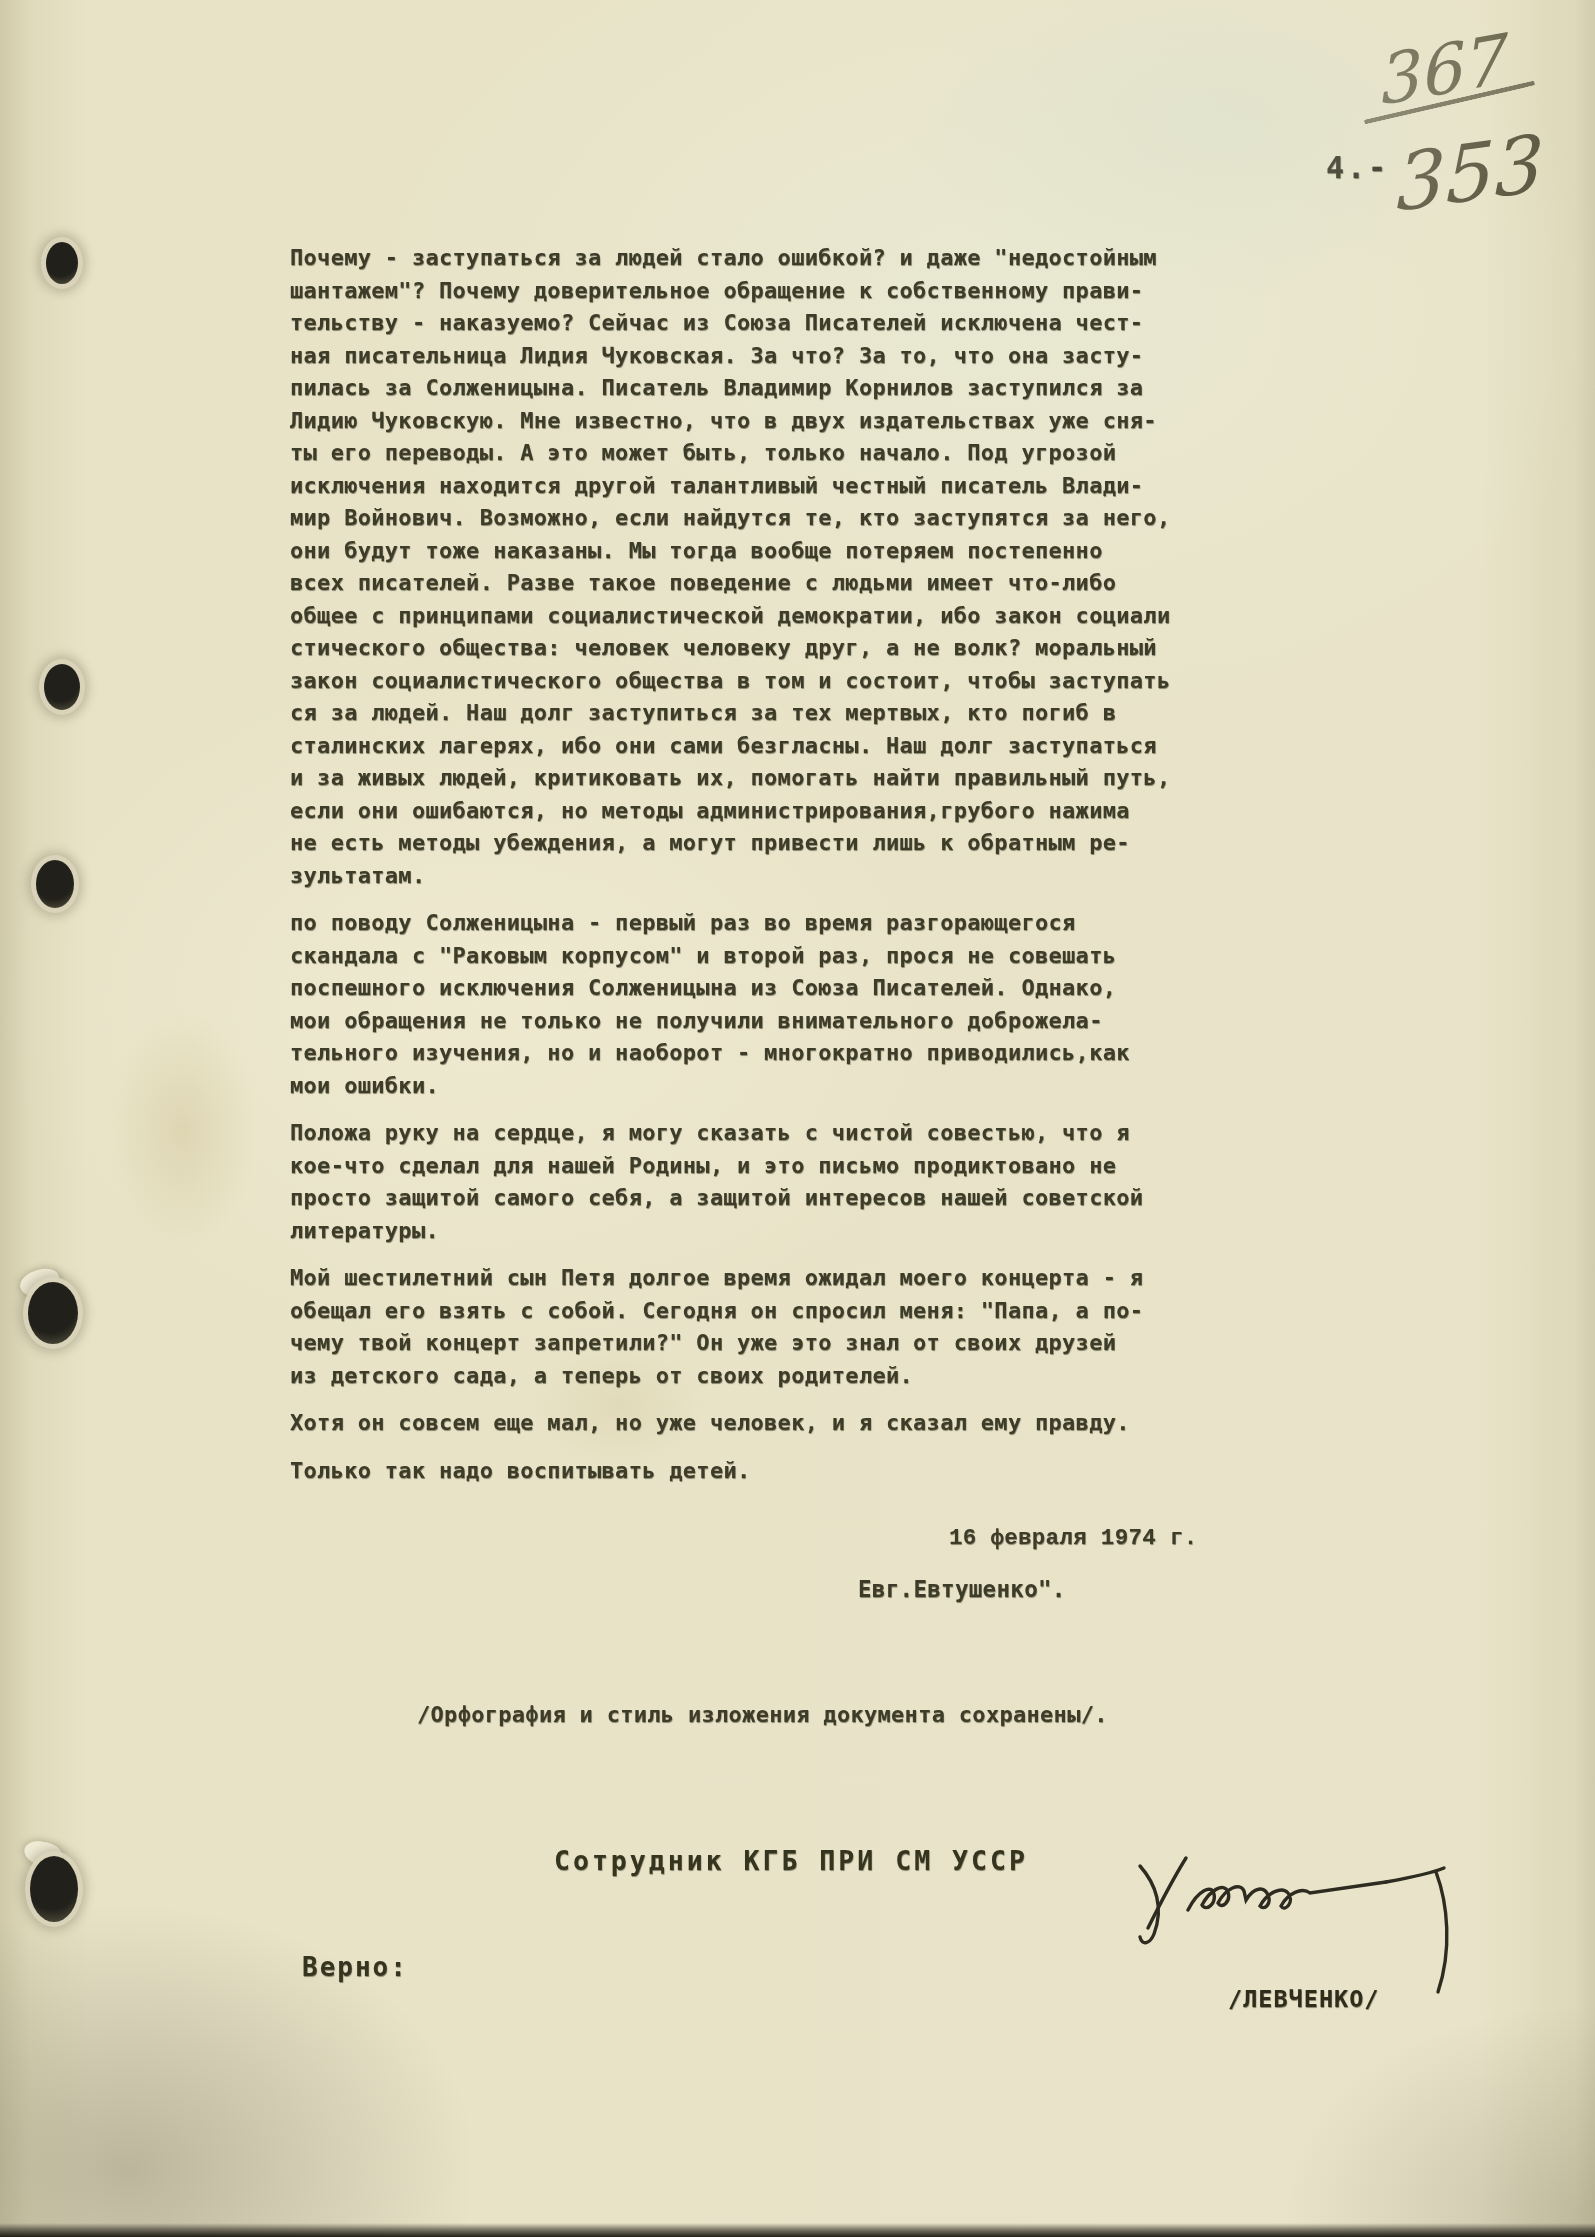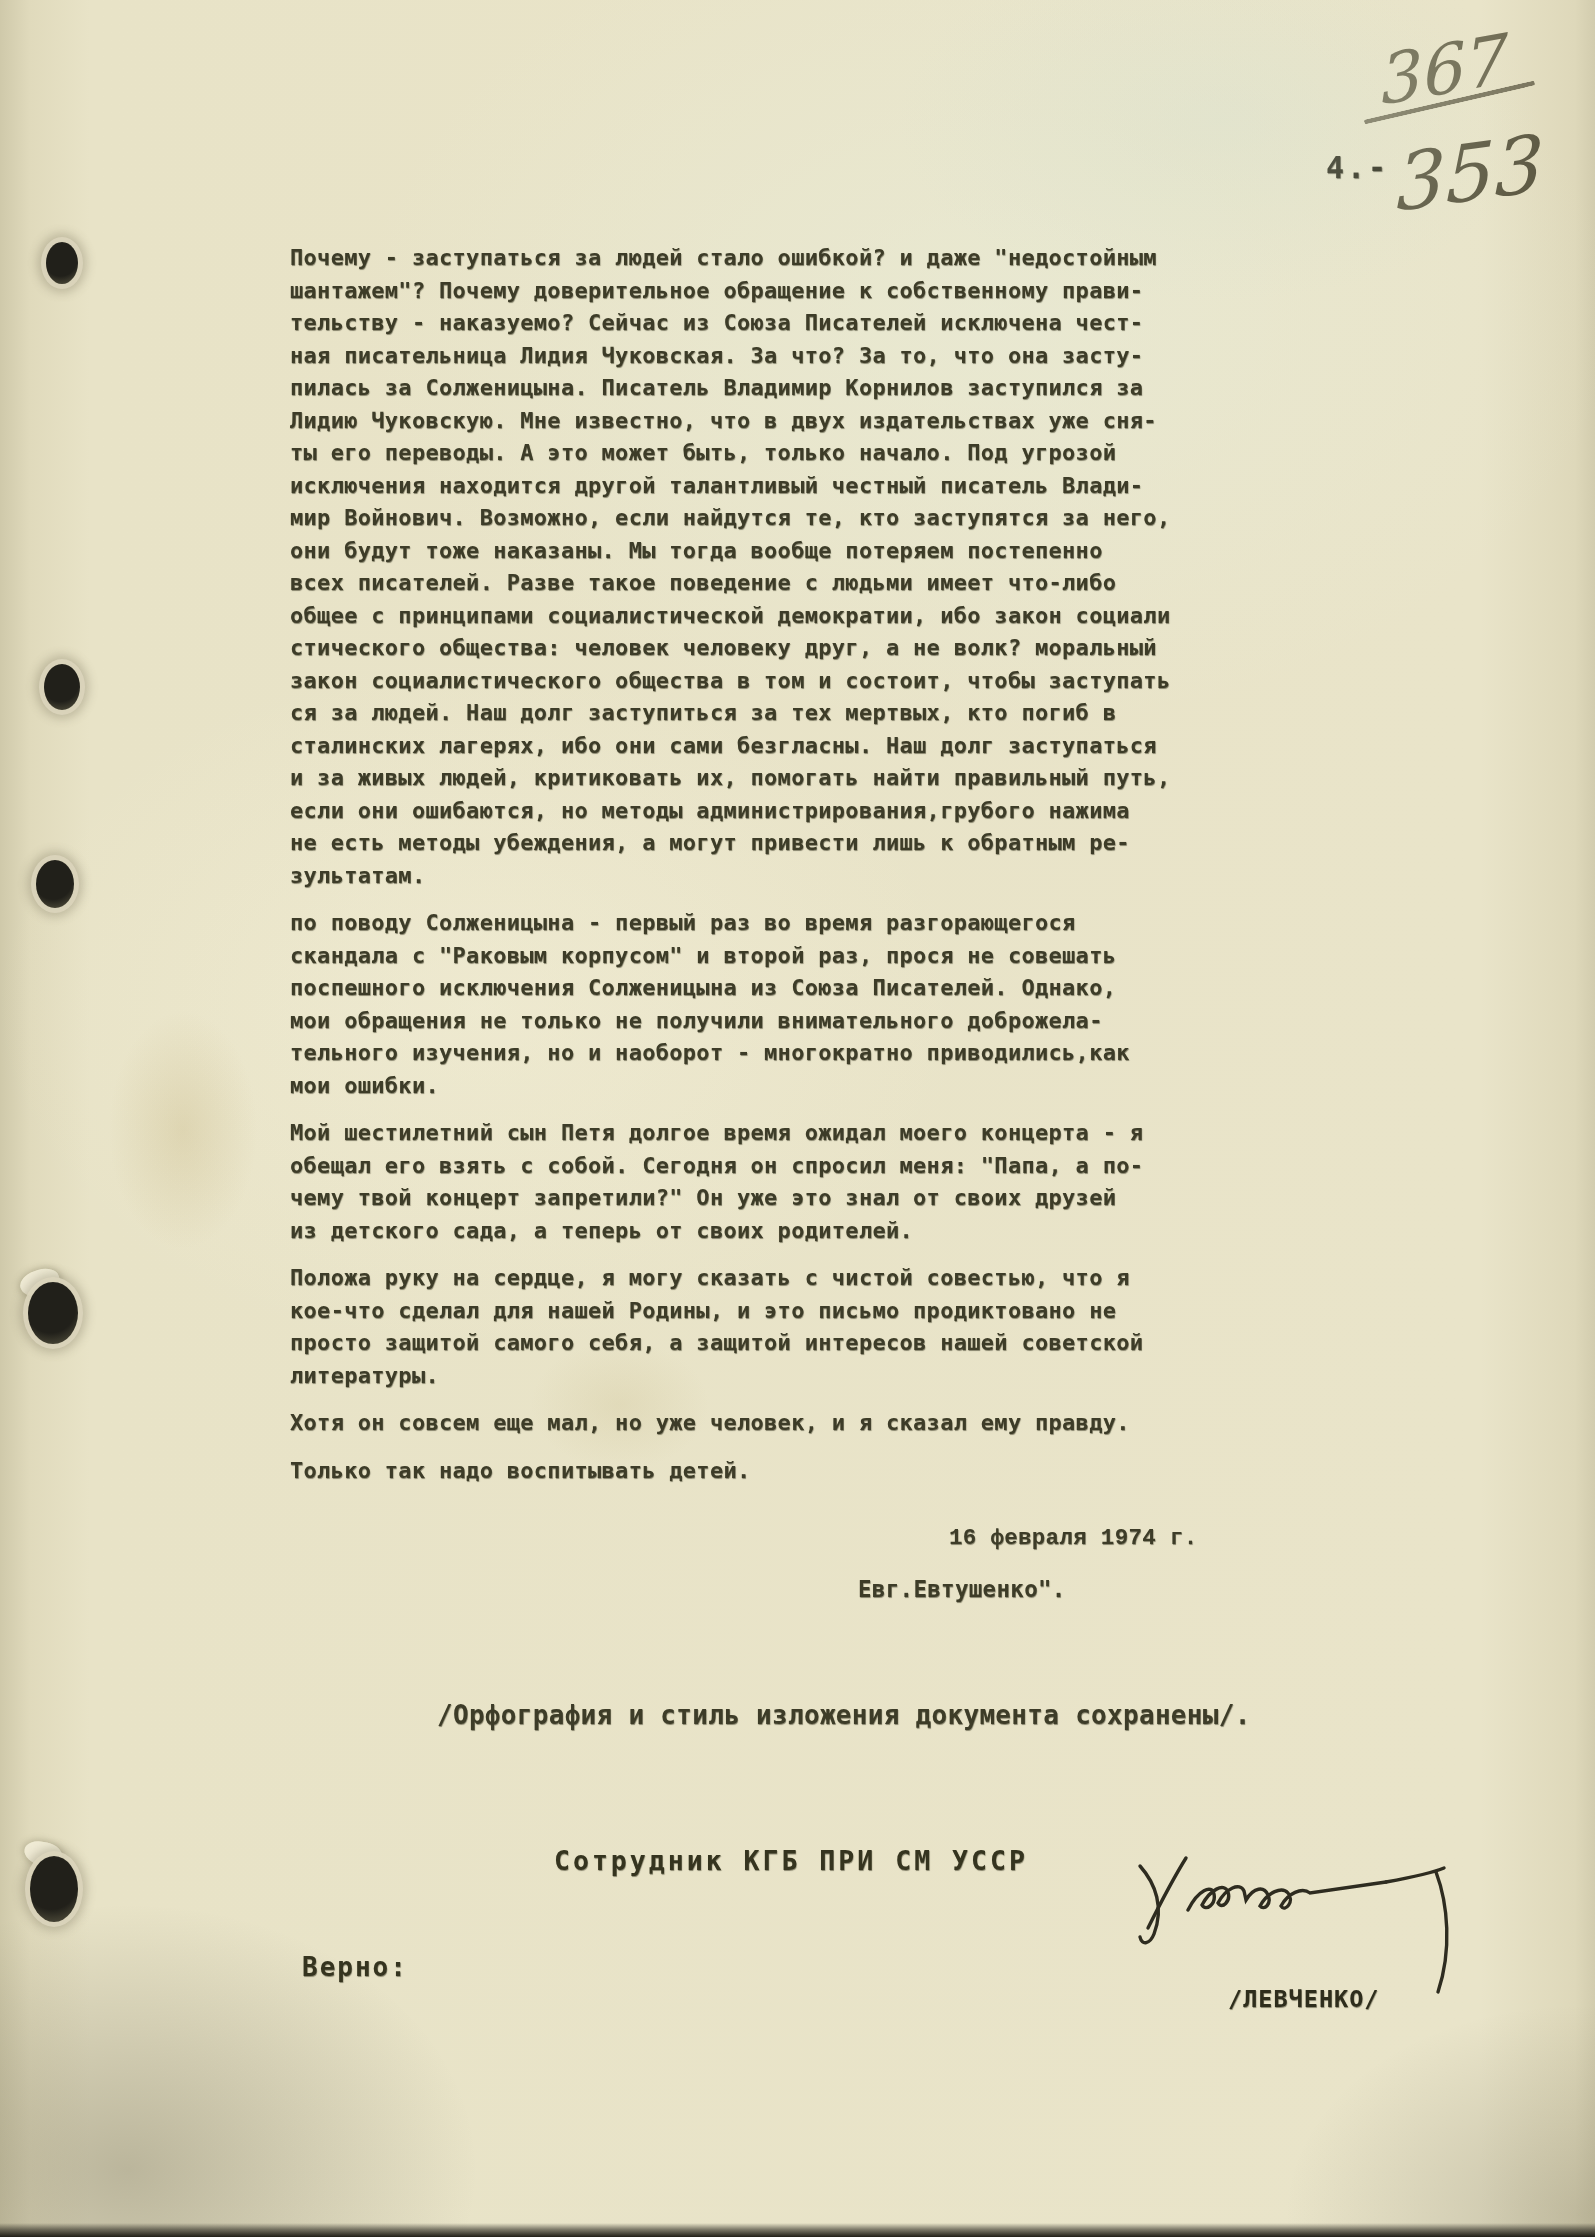--- a/index.html
+++ b/index.html
@@ -24,21 +24,21 @@
     font-weight:bold;color:#3d3c28;white-space:pre-line;
     text-shadow:0.5px 0.5px 0.8px rgba(58,56,36,0.55);
   }
   .typed{
     position:absolute;font-weight:bold;color:#3d3c28;letter-spacing:0.3px;
     font-size:22.5px;line-height:30px;white-space:pre;
     text-shadow:0.5px 0.5px 0.8px rgba(58,56,36,0.55);
   }
   .date-line{left:949px;top:1523px;font-family:Liberation Mono, monospace;}
   .sig-line{left:858px;top:1574px;}
-  .note-line{left:437px;top:1700px;font-size:26px;}
+  .note-line{left:417px;top:1700px;font-size:22px;}
   .verno{left:302px;top:1952px;font-size:26px;letter-spacing:2px;color:#35341f;}
   .officer{left:554px;top:1846px;font-size:26.5px;letter-spacing:3px;color:#35341f;}
   .sig-name{left:1228px;top:1984px;font-size:23.5px;letter-spacing:1px;color:#2e2d1c;}
   
   .hw{
     position:absolute;font-family:"DejaVu Serif","Liberation Serif",serif;
     font-style:italic;color:#6b6750;
   }
   .hw-crossed{left:1380px;top:30px;font-size:68px;transform:rotate(-10deg) skewX(-8deg);color:#716d55;}
   .strike{
@@ -123,28 +123,28 @@
 и за живых людей, критиковать их, помогать найти правильный путь,
 если они ошибаются, но методы администрирования,грубого нажима
 не есть методы убеждения, а могут привести лишь к обратным ре-
 зультатам.</p>
     <p class="para">по поводу Солженицына - первый раз во время разгорающегося
 скандала с "Раковым корпусом" и второй раз, прося не совешать
 поспешного исключения Солженицына из Союза Писателей. Однако,
 мои обращения не только не получили внимательного доброжела-
 тельного изучения, но и наоборот - многократно приводились,как
 мои ошибки.</p>
+    <p class="para">Положа руку на сердце, я могу сказать с чистой совестью, что я
+кое-что сделал для нашей Родины, и это письмо продиктовано не
+просто защитой самого себя, а защитой интересов нашей советской
+литературы.</p>
     <p class="para">Мой шестилетний сын Петя долгое время ожидал моего концерта - я
 обещал его взять с собой. Сегодня он спросил меня: "Папа, а по-
 чему твой концерт запретили?" Он уже это знал от своих друзей
 из детского сада, а теперь от своих родителей.</p>
-    <p class="para">Положа руку на сердце, я могу сказать с чистой совестью, что я
-кое-что сделал для нашей Родины, и это письмо продиктовано не
-просто защитой самого себя, а защитой интересов нашей советской
-литературы.</p>
     <p class="para">Хотя он совсем еще мал, но уже человек, и я сказал ему правду.</p>
     <p class="para">Только так надо воспитывать детей.</p>
   </div>
 
   <div class="typed date-line">16 февраля 1974 г.</div>
   <div class="typed sig-line">Евг.Евтушенко".</div>
 
   <div class="typed note-line">/Орфография и стиль изложения документа сохранены/.</div>
 
   <div class="typed verno">Верно:</div>

